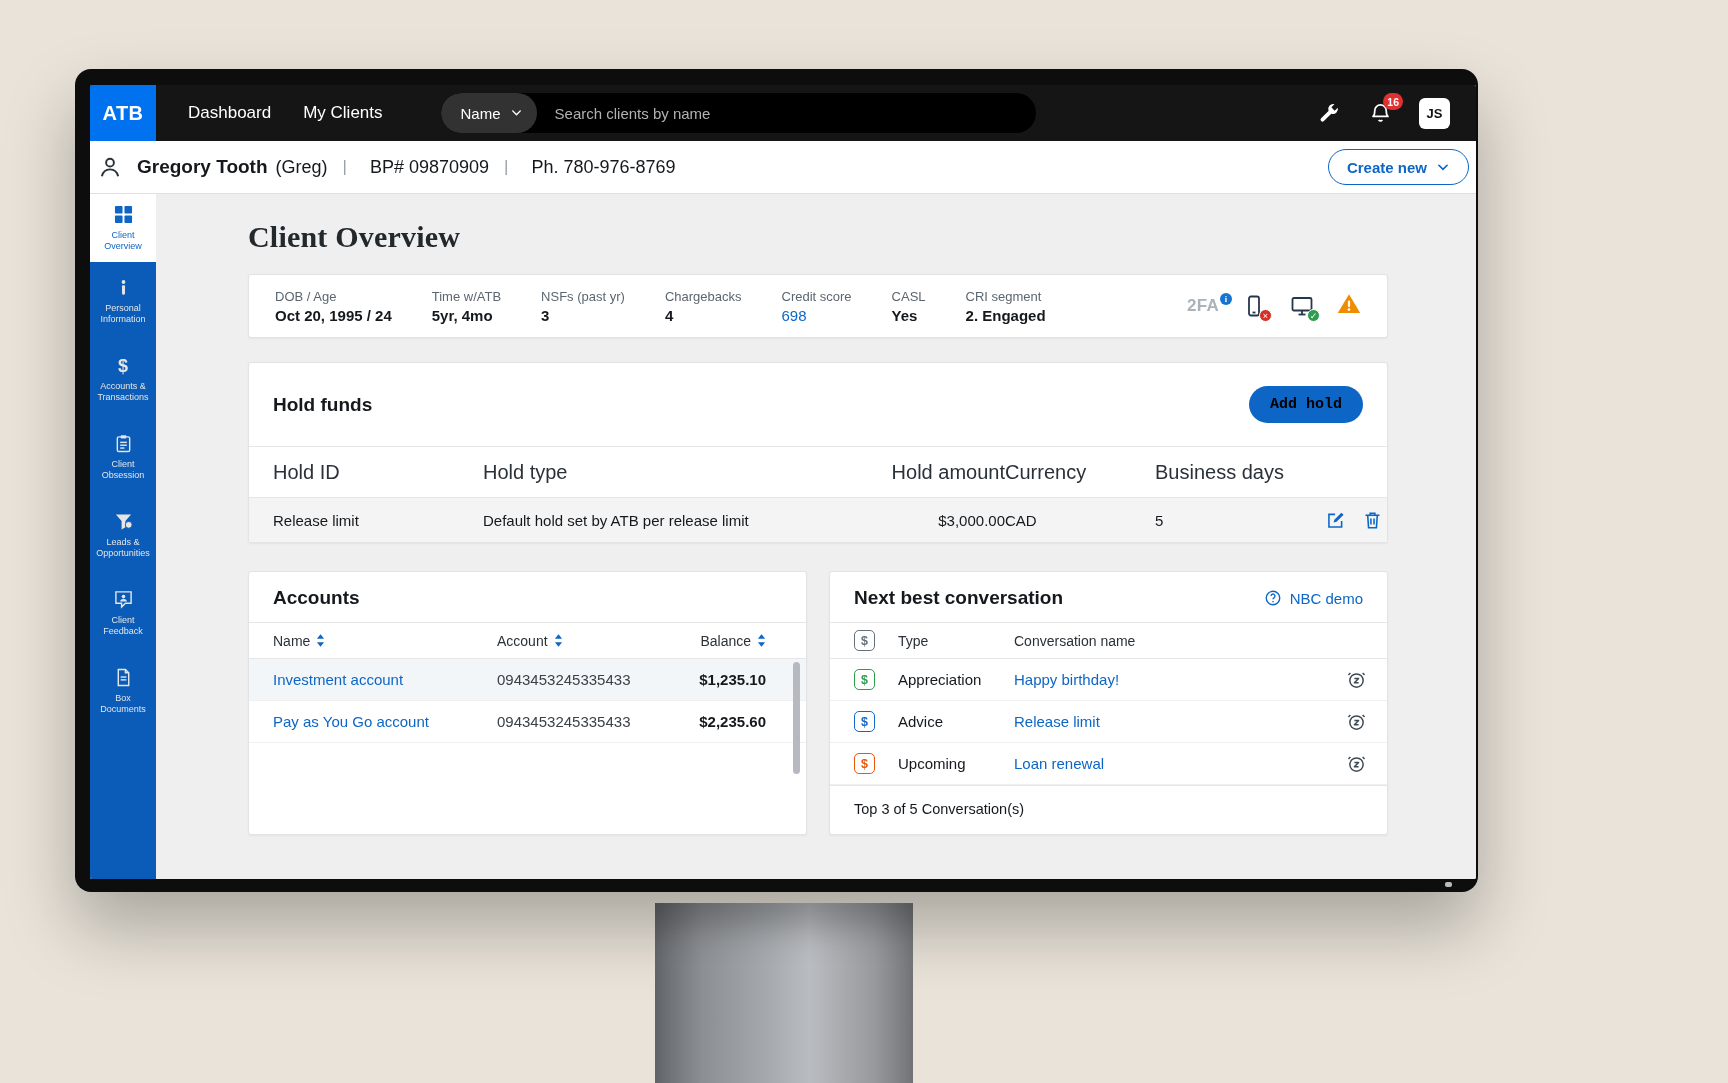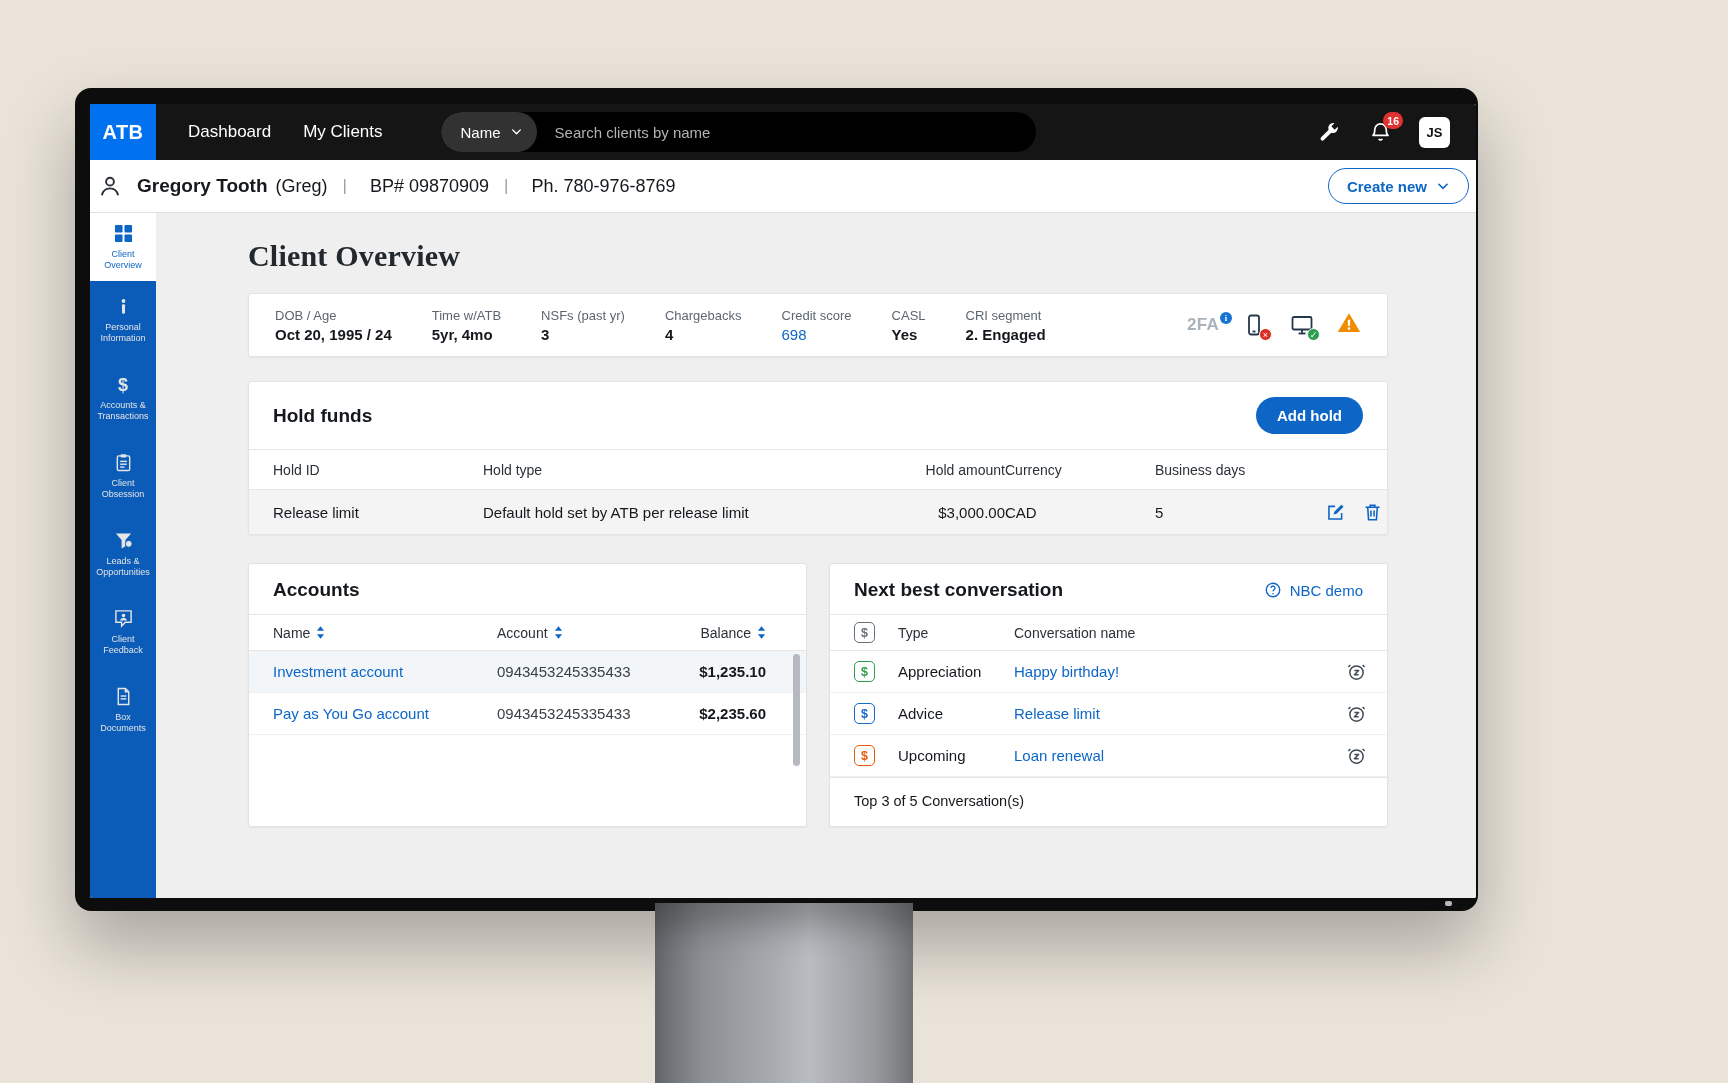--- a/index.html
+++ b/index.html
@@ -4,21 +4,21 @@
 <style>
   :root{
     --brand:#0072f0; --nav:#151515; --sidebar:#0a5cb8; --link:#0d66c6; --button:#0d66c6;
     --page:#efefef; --desk:#e9e3d9; --green:#2e9e4e; --red:#d93025; --orange:#e8590c; --warning:#f08c00;
   }
   *{margin:0;padding:0;box-sizing:border-box;}
   html,body{width:1728px;height:1083px;}
   body{font-family:"Liberation Sans",sans-serif;background:var(--desk);position:relative;overflow:hidden;}
 
   
-  .monitor{position:absolute;left:75px;top:88px;width:1403px;height:823px;background:#0d0d0d;
+  .monitor{position:absolute;left:75px;top:69px;width:1403px;height:823px;background:#0d0d0d;
            border-radius:16px;box-shadow:0 35px 70px rgba(0,0,0,.28);}
   .screen{position:absolute;left:15px;top:16px;width:1386px;height:794px;background:#fff;overflow:hidden;
           display:flex;flex-direction:column;border-radius:2px;}
   .led{position:absolute;right:26px;bottom:5px;width:7px;height:5px;border-radius:2px;background:#d9d9d9;opacity:.85;}
   .stand{position:absolute;left:655px;top:903px;width:258px;height:180px;
          background:linear-gradient(90deg,#63666a 0%,#8b8e92 18%,#a7abaf 45%,#b9bcc0 60%,#97999d 85%,#737578 100%);
          box-shadow:inset 0 45px 35px -22px rgba(0,0,0,.28);}
 
   
   .topnav{height:56px;flex:none;background:var(--nav);display:flex;align-items:center;color:#fff;}
@@ -78,26 +78,26 @@
   .status-ic{position:relative;width:26px;height:26px;display:flex;align-items:center;justify-content:center;}
   .status-ic svg.base{width:24px;height:24px;stroke:#26374a;}
   .mini-badge{position:absolute;right:-5px;bottom:-3px;width:13px;height:13px;border-radius:50%;color:#fff;font-size:9px;
               display:flex;align-items:center;justify-content:center;border:1.5px solid #fff;}
   .mini-badge.red{background:var(--red);}
   .mini-badge.green{background:var(--green);}
   .warn-ic svg{width:24px;height:24px;}
 
   
   .hold-card{margin-top:24px;}
-  .card-head{display:flex;align-items:center;justify-content:space-between;padding:15px 24px;}
+  .card-head{display:flex;align-items:center;justify-content:space-between;padding:23px 24px;}
   .card-title{font-size:19px;font-weight:700;color:#15191d;}
-  .primary-btn{height:37px;border:0;border-radius:19px;background:var(--button);color:#ffffff;font-size:15px;font-weight:700;
-               padding:0 21px;cursor:pointer;font-family:Liberation Sans, sans-serif;}
+  .primary-btn{height:37px;border:0;border-radius:19px;background:var(--button);color:#000000;font-size:15px;font-weight:700;
+               padding:0 21px;cursor:pointer;font-family:Liberation Mono, monospace;}
   .hf-grid{display:grid;grid-template-columns:210px 372px 150px 150px 170px 1fr;align-items:center;padding:0 24px;}
-  .hf-header{height:41px;border-top:1px solid #e6e6e6;border-bottom:1px solid #e6e6e6;font-size:14px;color:#2b3138;}
+  .hf-header{height:52px;border-top:1px solid #e6e6e6;border-bottom:1px solid #e6e6e6;font-size:20px;color:#2b3138;}
   .hf-row{height:44px;background:#f4f4f4;font-size:15px;color:#15191d;}
   .num{text-align:right;padding-right:0;}
   .row-actions{display:flex;gap:16px;justify-content:flex-end;color:var(--link);}
   .row-actions .act{width:21px;height:21px;cursor:pointer;}
   .row-actions svg{width:21px;height:21px;stroke:var(--link);}
   .card-footer{border-top:1px solid #e6e6e6;padding:15px 24px 17px;font-size:14.5px;color:#15191d;}
 
   
   .bottom-row{display:flex;gap:22px;margin-top:28px;}
   .half-card{width:559px;display:flex;flex-direction:column;}

